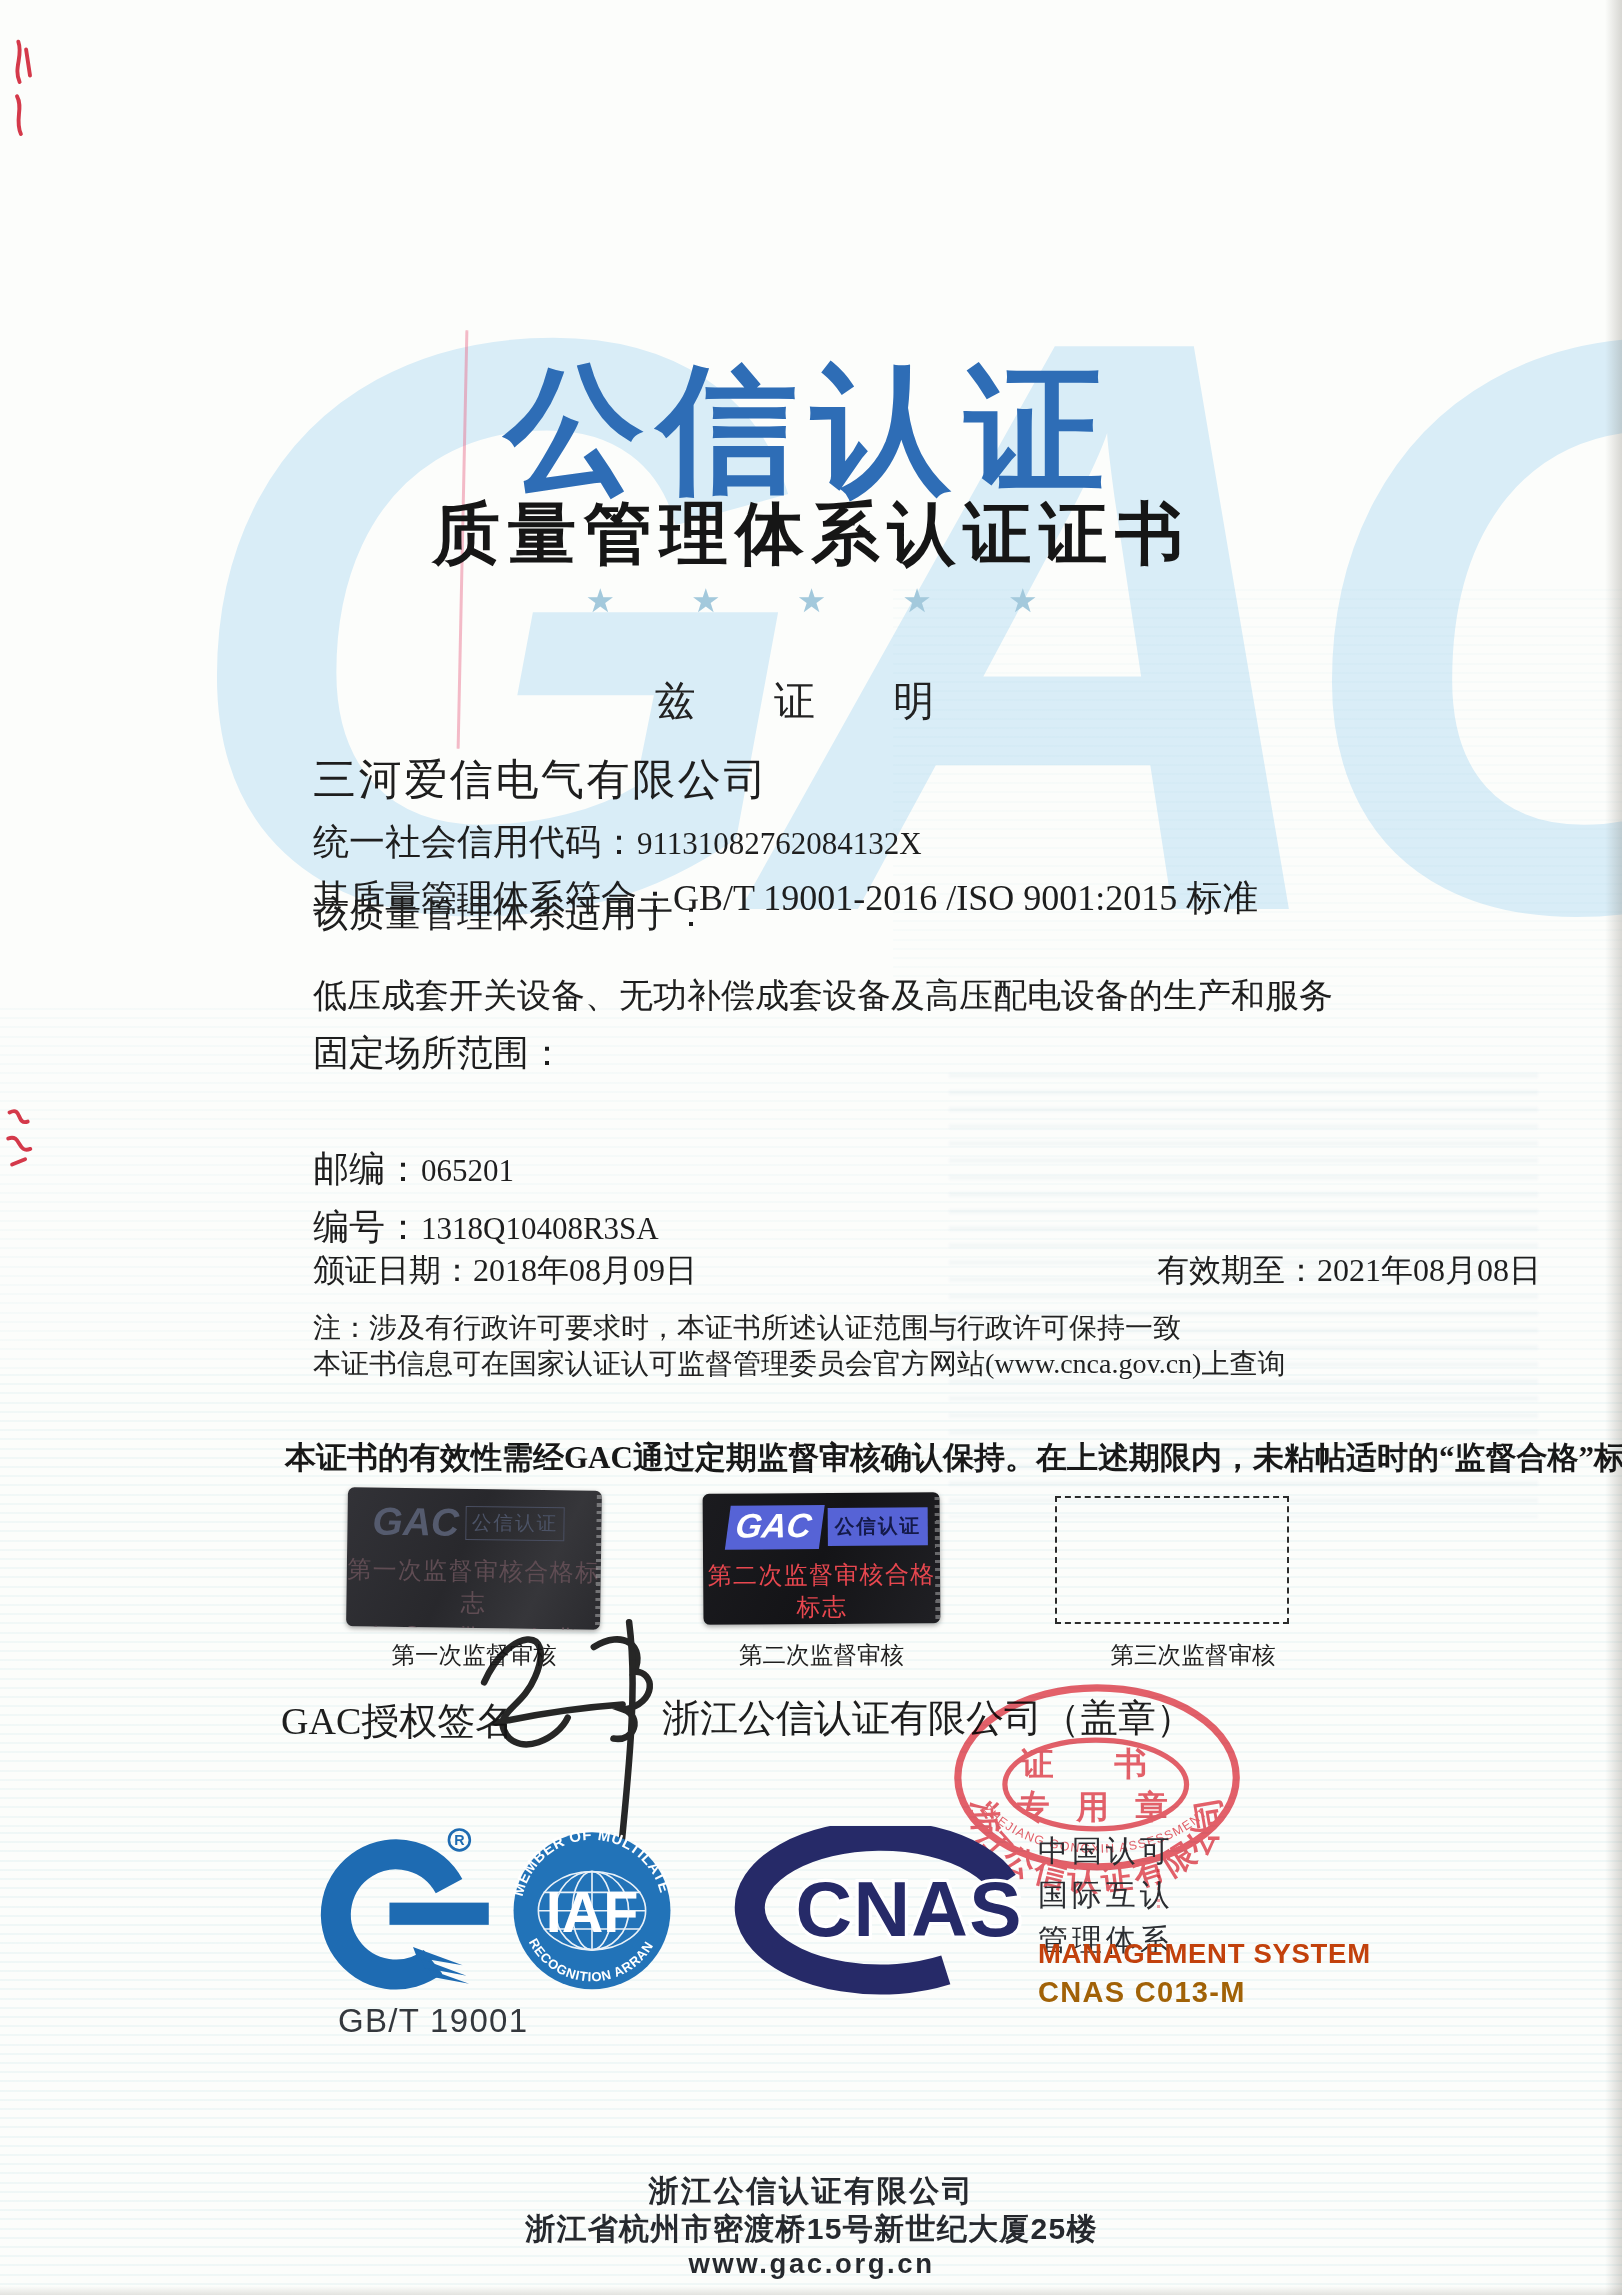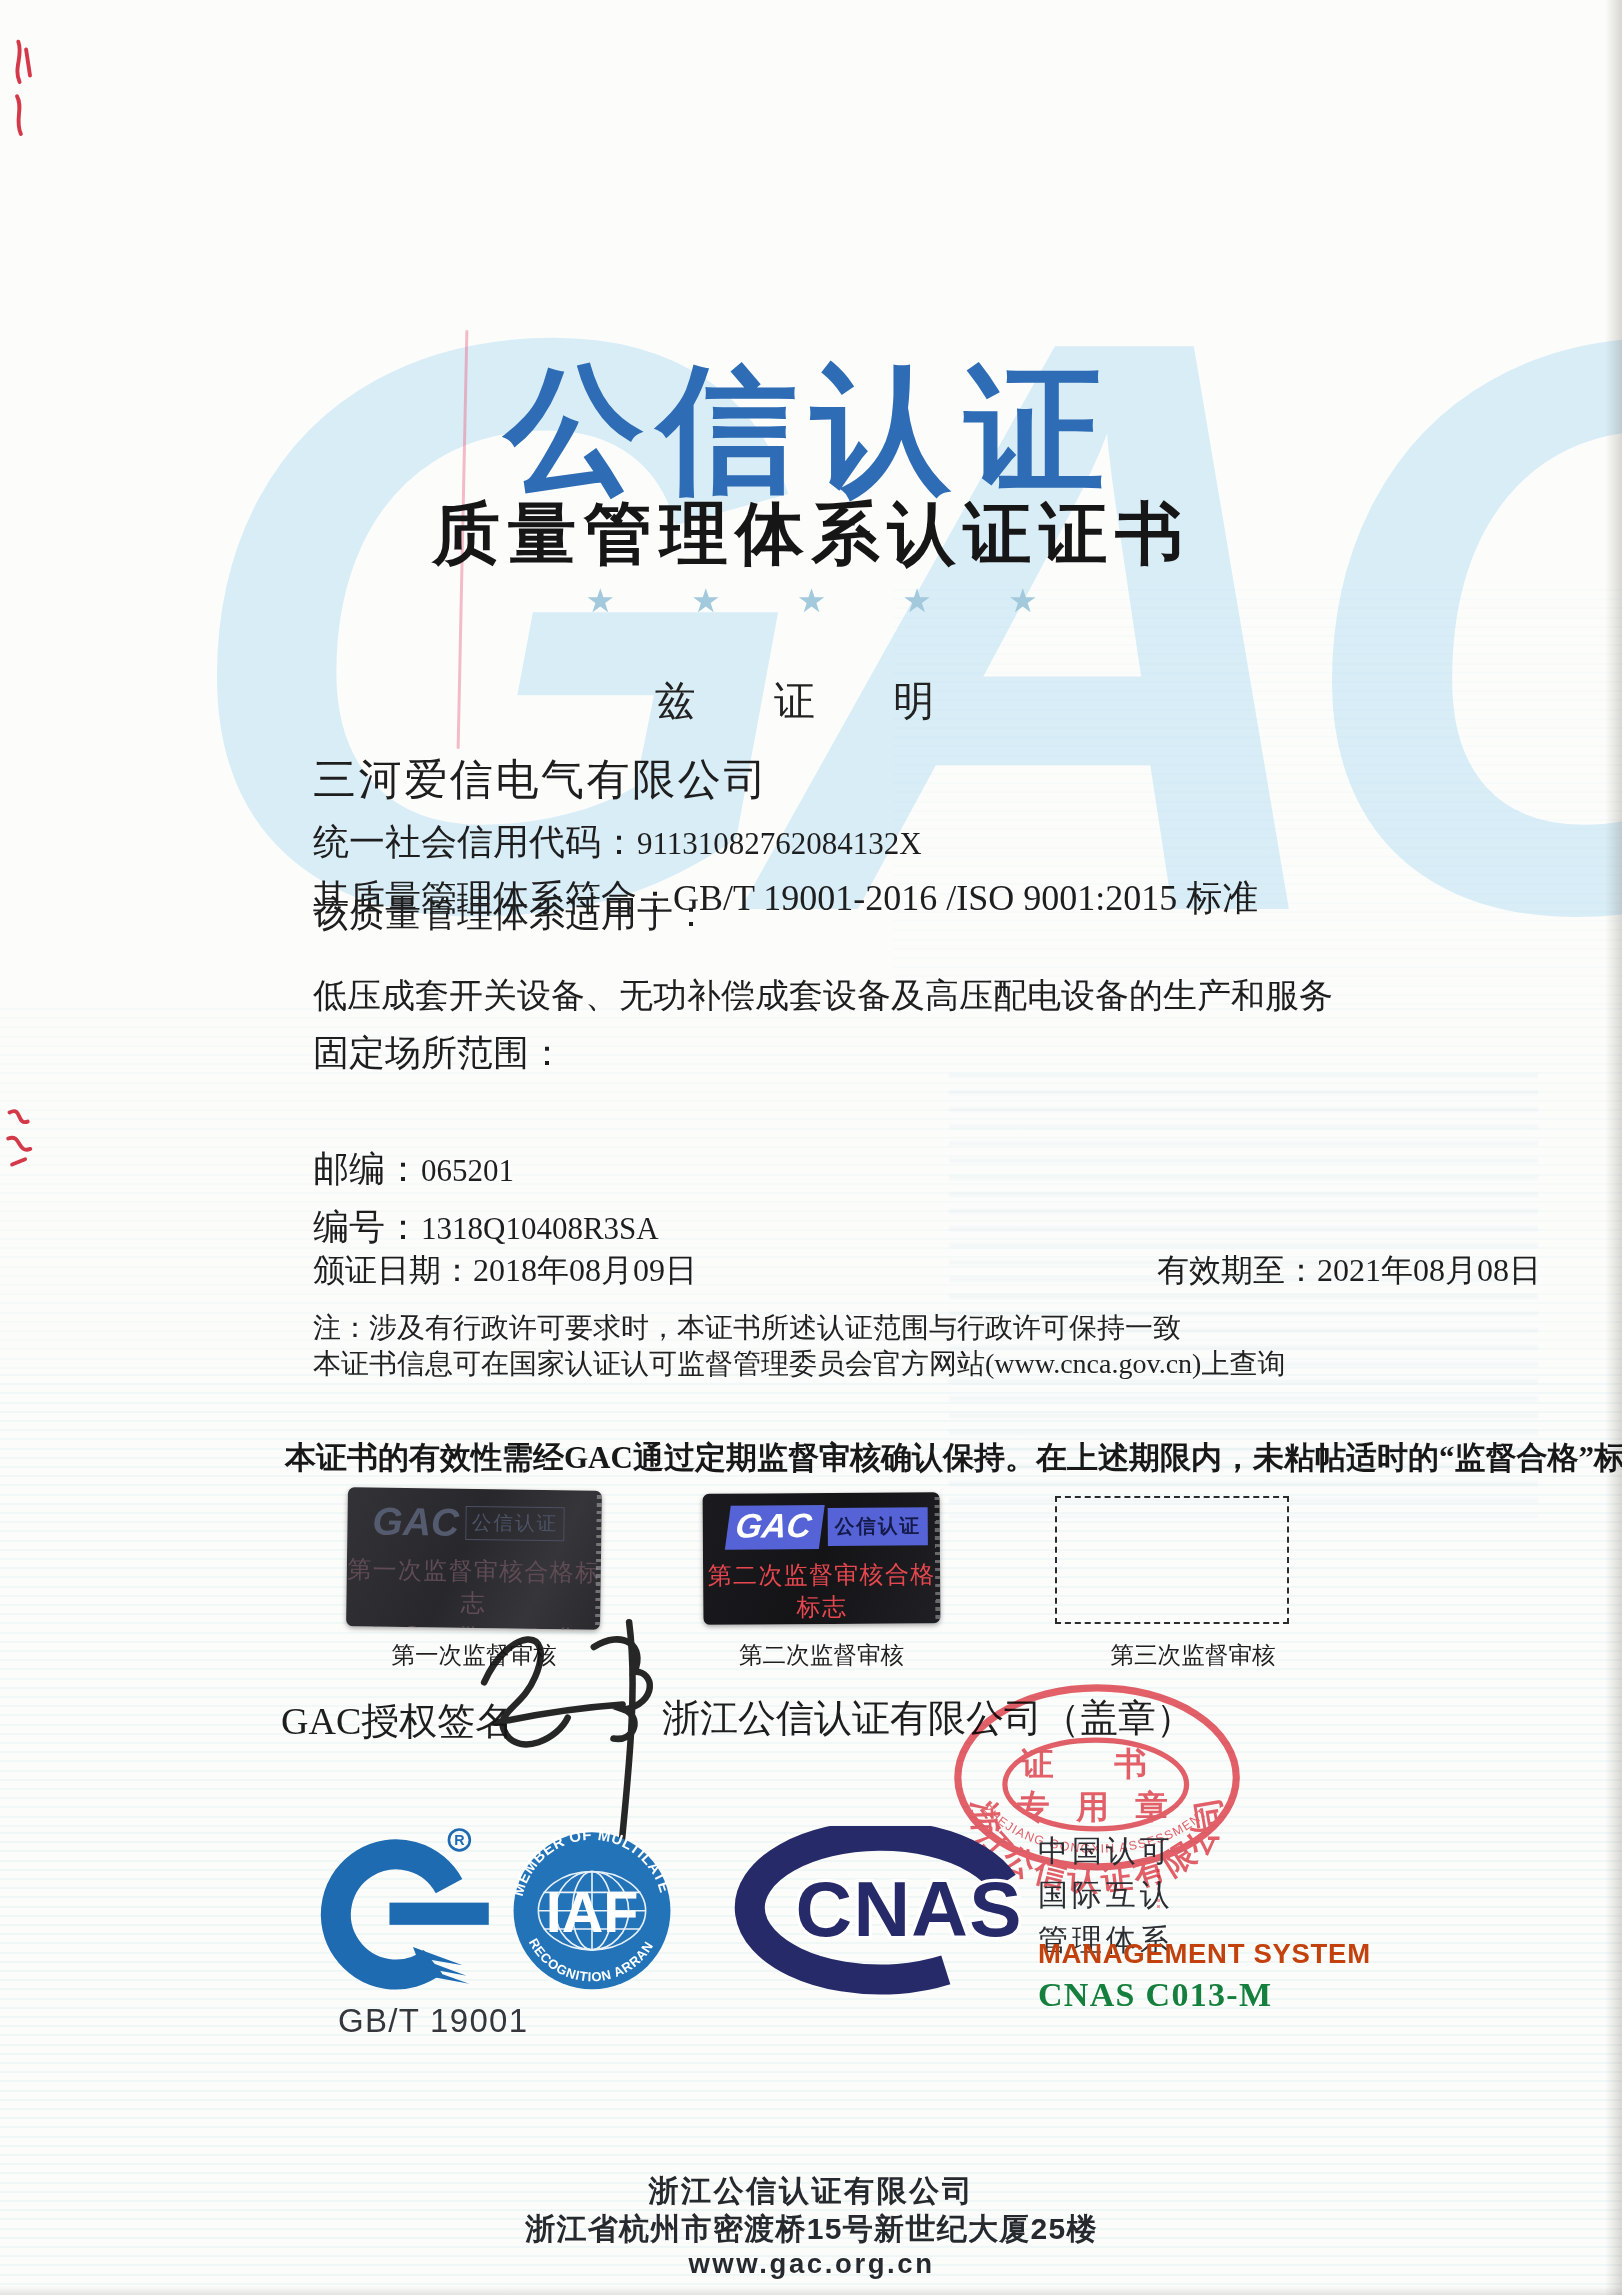--- a/index.html
+++ b/index.html
@@ -86,22 +86,22 @@
   .elogo-svg{left:298px;top:1819px;width:196px;height:196px;}
   .gbt-label{left:330px;top:2002px;font-family:"Liberation Sans","DejaVu Sans",sans-serif;
              font-size:33px;letter-spacing:1.3px;color:#34383d;margin-left:8px;}
   .iaf-svg{left:507px;top:1827px;width:170px;height:170px;}
   .cnas-svg{left:733px;top:1826px;width:308px;height:196px;}
   .claims{left:1038px;font-family:"Liberation Sans","DejaVu Sans",sans-serif;font-size:30px;
           letter-spacing:3.9px;color:#2a2d31;white-space:nowrap;}
   .c1{top:1831px;} .c2{top:1875px;} .c3{top:1920px;}
   .mgmt{left:1038px;top:1938px;font-family:"Liberation Sans","DejaVu Sans",sans-serif;
         font-weight:bold;font-size:27.5px;letter-spacing:0.7px;color:#c2410c;white-space:nowrap;}
-  .ccode{left:1038px;top:1976px;font-family:Liberation Serif, serif;
-         font-weight:bold;font-size:34px;letter-spacing:1.3px;color:#15803d;white-space:nowrap;}
+  .ccode{left:1038px;top:1976px;font-family:Liberation Sans, sans-serif;
+         font-weight:bold;font-size:29px;letter-spacing:1.3px;color:#a16207;white-space:nowrap;}
 
   
   .footer{font-family:"Liberation Sans","DejaVu Sans",sans-serif;font-weight:bold;color:#26292e;}
   .f1{top:2171px;font-size:30px;letter-spacing:2.6px;}
   .f2{top:2209px;font-size:30px;letter-spacing:1.3px;}
   .f3{top:2248px;font-size:27.5px;letter-spacing:2.6px;}
 
   
   .artifact{stroke:#d4394a;fill:none;stroke-linecap:round;}
 </style>

